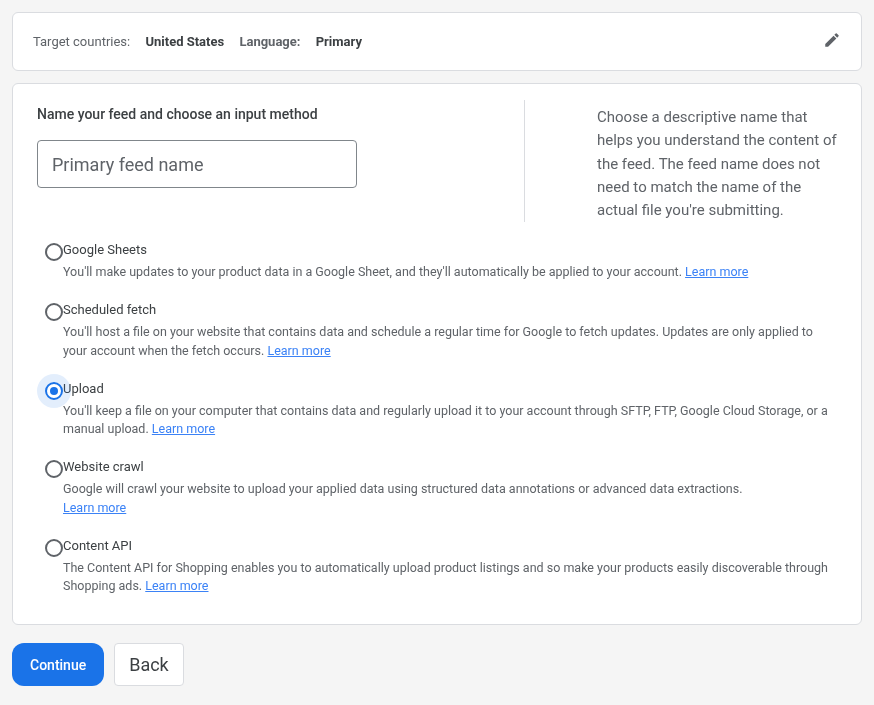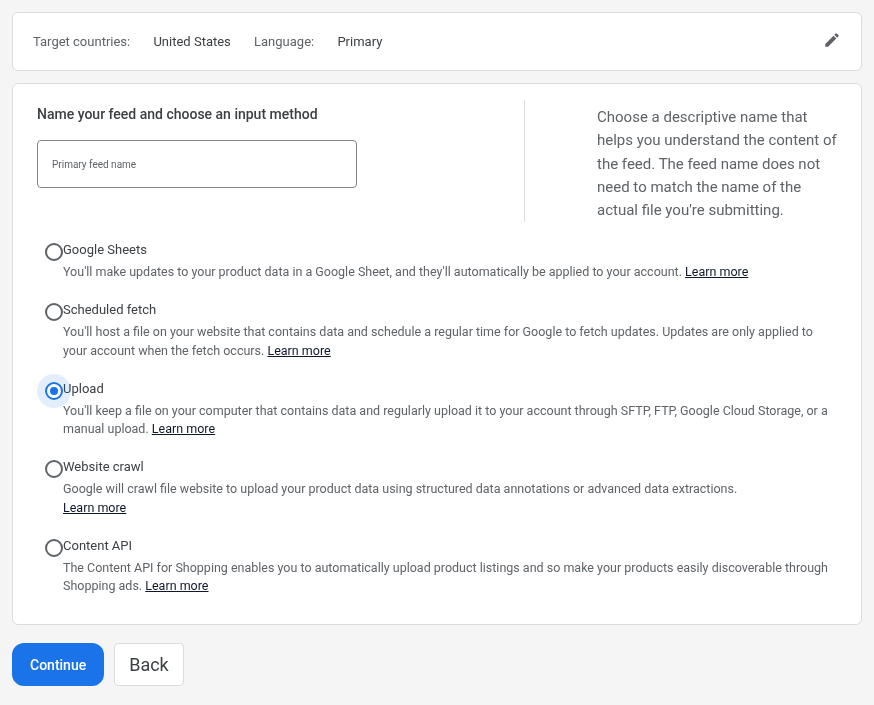--- a/index.html
+++ b/index.html
@@ -17,21 +17,21 @@
       margin-bottom: 12px;
     }
     .summary-card {
       padding: 18px 20px;
       display: flex;
       align-items: center;
       justify-content: space-between;
     }
     .summary-text { color: #5f6368; }
     .summary-text span.value { color: #3c4043; }
-    .summary-text span + span { margin-left: 20px; }
+    .summary-text span + span { margin-left: 12px; font-weight: bold; }
     .pencil { color: #5f6368; cursor: pointer; }
     .main-card { padding: 22px 24px 28px 24px; }
     .top-row {
       display: flex;
       align-items: flex-start;
       gap: 24px;
       margin-bottom: 20px;
     }
     .left-col { flex: 1; }
     .divider {
@@ -54,21 +54,21 @@
       color: #3c4043;
       margin-bottom: 18px;
     }
     .text-input {
       width: 320px;
       max-width: 100%;
       height: 48px;
       border: 1px solid #80868b;
       border-radius: 4px;
       padding: 0 14px;
-      font-size: 10px;
+      font-size: 18px;
       color: #5f6368;
       outline: none;
       font-family: inherit;
     }
     .text-input::placeholder { color: #5f6368; }
     .section-label {
       font-size: 13px;
       color: #3c4043;
       margin-bottom: 12px;
     }
@@ -98,21 +98,21 @@
       font-size: 13px;
       color: #3c4043;
       margin-bottom: 6px;
     }
     .radio-desc {
       font-size: 12.5px;
       color: #5f6368;
       line-height: 1.5;
     }
     .learn-more {
-      color: #0f172a;
+      color: #3b82f6;
       text-decoration: underline;
       cursor: pointer;
     }
     .button-row { display: flex; gap: 10px; margin-top: 18px; }
     .btn-primary {
       background: #1a73e8;
       color: #fff;
       border: none;
       border-radius: 12px;
       padding: 10px 18px;
@@ -197,21 +197,21 @@
           <a class="learn-more">Learn more</a>
         </div>
       </div>
     </div>
 
     <div class="radio-item">
       <div class="radio-circle"></div>
       <div class="radio-content">
         <div class="radio-title">Website crawl</div>
         <div class="radio-desc">
-          <span>Google will crawl file website to upload your product data using structured data annotations or advanced data extractions.</span>
+          <span>Google will crawl your website to upload your applied data using structured data annotations or advanced data extractions.</span>
           <br><a class="learn-more">Learn more</a>
         </div>
       </div>
     </div>
 
     <div class="radio-item">
       <div class="radio-circle"></div>
       <div class="radio-content">
         <div class="radio-title">Content API</div>
         <div class="radio-desc">

